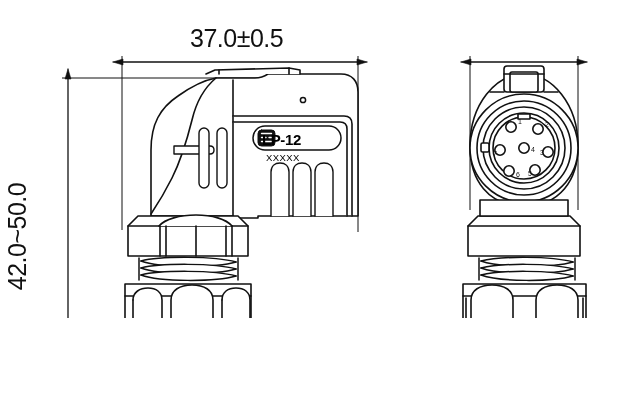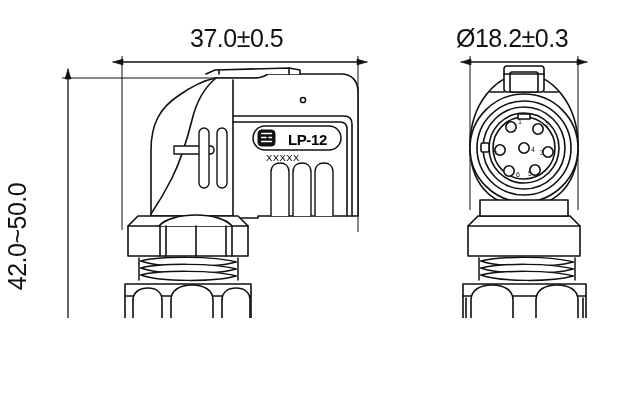--- a/index.html
+++ b/index.html
@@ -41,21 +41,21 @@
     transform: rotate(-90deg);
     transform-origin: center center;
   }
   .label-txt {
     position: absolute;
     color: #000000;
     font-family: "Liberation Sans", sans-serif;
     white-space: nowrap;
   }
   #brand-text {
-    left: 288px;
+    left: 262px;
     top: 131px;
     font-size: 15px;
     font-weight: bold;
     letter-spacing: -0.4px;
   }
   #serial-text {
     left: 266px;
     top: 152px;
     font-size: 9.5px;
     letter-spacing: 0.4px;
@@ -295,21 +295,20 @@
         M 466,298 L 466,345 C 466,358 472,368 481,374"></path>
       <path d="
         M 583,298 L 583,345 C 583,358 577,368 568,374"></path>
       <path d="
         M 481,374 C 500,380 552,380 568,374"></path>
     </g>
   </svg>
 
   <div class="dim-text" id="dim-width-text">37.0±0.5</div>
 
-  <div class="dim-text" id="dim-diam-text">Ø18.2±0.3</div>
 
   <div class="dim-text" id="dim-height-text">42.0~50.0</div>
 
   <div class="label-txt" id="brand-text">LP-12</div>
 
   <div class="label-txt" id="serial-text">XXXXX</div>
 
 </div>
 
 </body></html>

